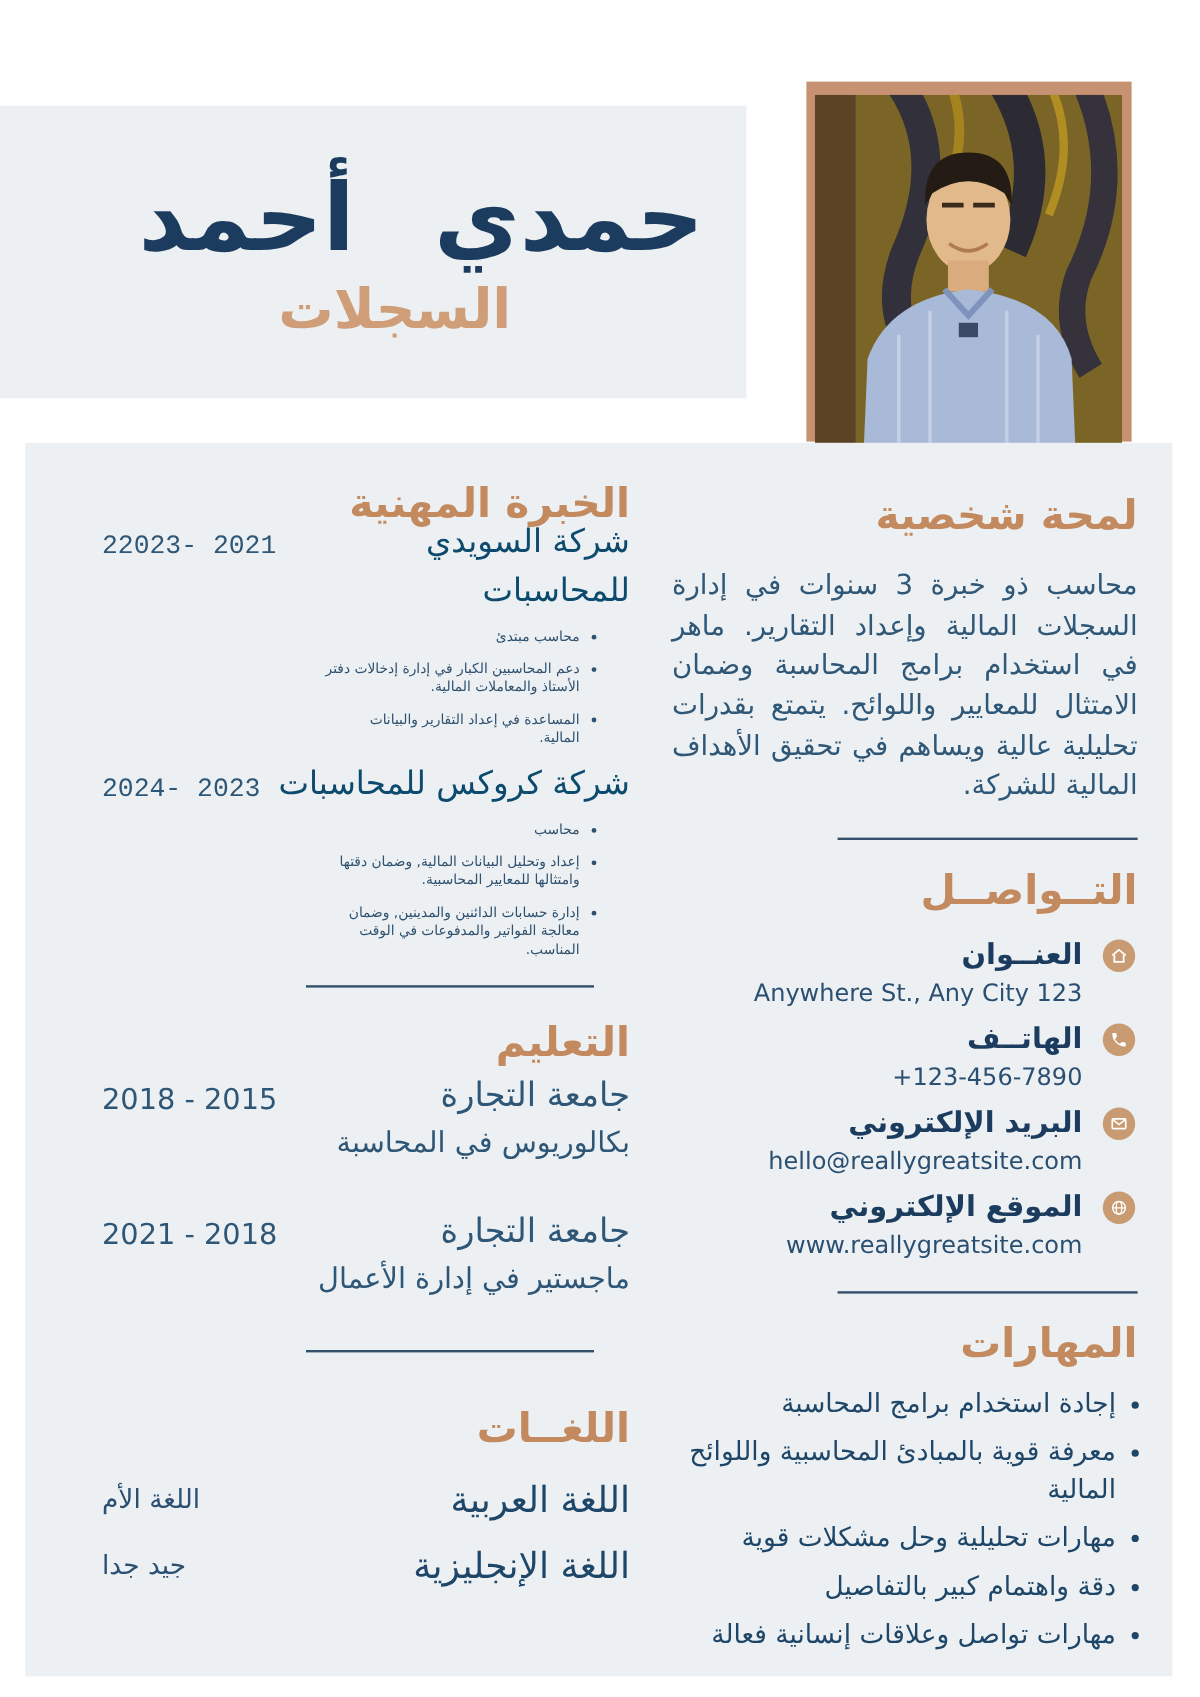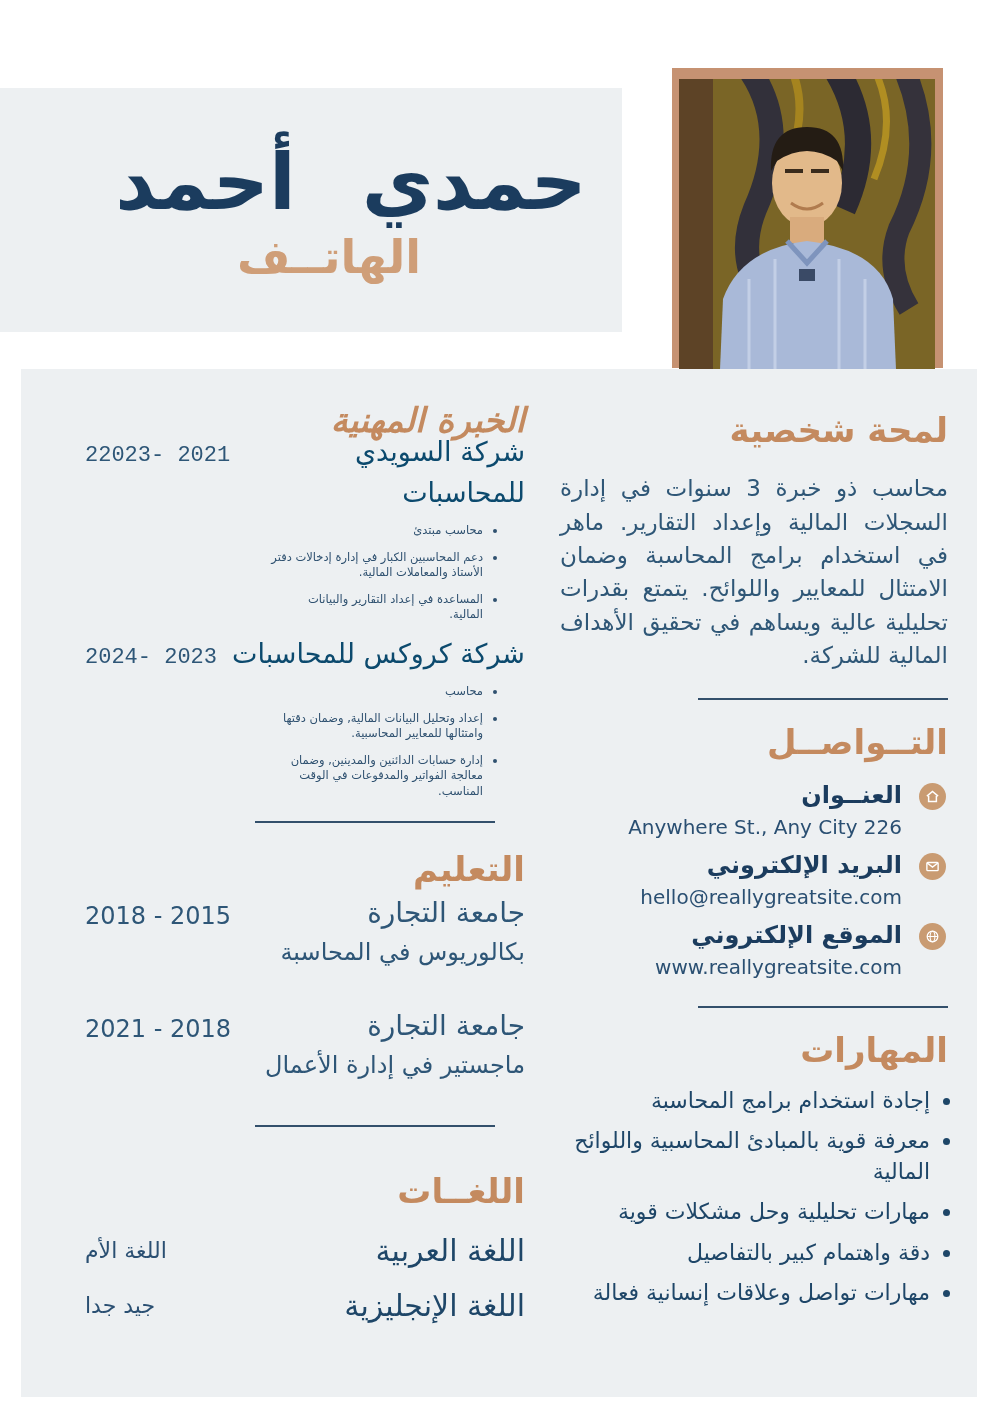--- a/index.html
+++ b/index.html
@@ -15,21 +15,21 @@
     font-size:46px;font-weight:700;color:#cf9e78;line-height:1.1;}
   .photo-frame{position:absolute;left:672px;top:68px;width:271px;height:300px;background:#c69272;}
   .photo{position:absolute;left:679px;top:79px;width:256px;height:314px;overflow:hidden;}
   .photo svg{display:block;width:100%;height:100%;}
   
   .main-box{position:absolute;left:21px;top:369px;width:956px;height:1028px;background:#edf0f2;}
   .col-exp{position:absolute;left:85px;top:398px;width:440px;}
   .col-side{position:absolute;left:560px;top:408px;width:388px;}
   .sec-h{margin:0;font-size:34px;line-height:1.3;font-weight:700;color:#c48a5f;text-align:right;}
   
-  .exp-h{margin-bottom:-10px;font-style:italic;}
+  .exp-h{margin-bottom:-10px;}
   .job{margin-top:0;}
   .job2{margin-top:8px;}
   .job-head{display:flex;justify-content:space-between;align-items:flex-start;}
   .company{font-size:27px;line-height:1.5;color:#0c4a6e;}
   .dates{font-size:22px;line-height:1.3;color:#2e5677;margin-top:10px;white-space:nowrap;font-family:Liberation Mono, monospace;}
   .job-bullets{width:212px;margin:10px 28px 0 auto;padding:0 14px 0 0;list-style:disc;
     font-size:11.5px;line-height:1.35;color:#2f5170;text-align:right;}
   .job-bullets li{margin-bottom:11px;}
   .rule{border:none;border-top:2px solid #33506c;height:0;}
   .rule-left{width:240px;margin:22px 30px 0 auto;}
@@ -65,21 +65,21 @@
 </head>
 <body>
 
 <div class="page">
 
   <div class="name-box">
     <div class="person-name">
       <span>حمدي</span>
       <span>أحمد</span>
     </div>
-    <div class="job-title">الهاتــف</div>
+    <div class="job-title">السجلات</div>
   </div>
 
   <div class="photo-frame"></div>
   <div class="photo">
     <svg viewBox="0 0 256 314" preserveAspectRatio="none">
       <rect width="256" height="314" fill="#7a6526"></rect>
       <rect width="34" height="314" fill="#5d4326"></rect>
       <path d="M70 -10 q42 60 6 140 q-20 50 10 90" stroke="#32303a" stroke-width="24" fill="none"></path>
       <path d="M150 -20 q50 70 14 150" stroke="#2c2a33" stroke-width="26" fill="none"></path>
       <path d="M225 -10 q35 80 -5 160 q-15 40 10 80" stroke="#35323b" stroke-width="22" fill="none"></path>
@@ -171,23 +171,32 @@
     <div class="contact-list">
 
       <div class="contact-item">
         <span class="ci-icon">
           <svg viewBox="0 0 24 24">
               <path d="M3 11.5 L12 4 l9 7.5" fill="none" stroke="#fff" stroke-width="2.4"></path>
               <path d="M5.8 10.6 V20 h12.4 v-9.4" fill="none" stroke="#fff" stroke-width="2.4"></path>
             </svg>
         </span>
         <div class="ci-label">العنــوان</div>
-        <div class="ci-value">Anywhere St., Any City 226</div>
-      </div>
-
+        <div class="ci-value">Anywhere St., Any City 123</div>
+      </div>
+
+      <div class="contact-item">
+        <span class="ci-icon">
+          <svg viewBox="0 0 24 24">
+              <path d="M6.6 10.8c1.5 2.9 3.7 5.1 6.6 6.6l2.2-2.2c.3-.3.7-.4 1-.3 1.1.4 2.3.6 3.6.6.6 0 1 .4 1 1V20c0 .6-.4 1-1 1C10.9 21 3 13.1 3 3.9 3 3.4 3.4 3 4 3h3.6c.6 0 1 .4 1 1 0 1.2.2 2.4.6 3.6.1.3 0 .7-.3 1l-2.3 2.2z" fill="#fff"></path>
+            </svg>
+        </span>
+        <div class="ci-label">الهاتــف</div>
+        <div class="ci-value">+123-456-7890</div>
+      </div>
 
       <div class="contact-item">
         <span class="ci-icon">
           <svg viewBox="0 0 24 24">
               <rect x="3" y="5.5" width="18" height="13" rx="1.5" fill="none" stroke="#fff" stroke-width="2.2"></rect>
               <path d="M3.5 6.5 L12 13 l8.5-6.5" fill="none" stroke="#fff" stroke-width="2.2"></path>
             </svg>
         </span>
         <div class="ci-label">البريد الإلكتروني</div>
         <div class="ci-value">hello@reallygreatsite.com</div>

